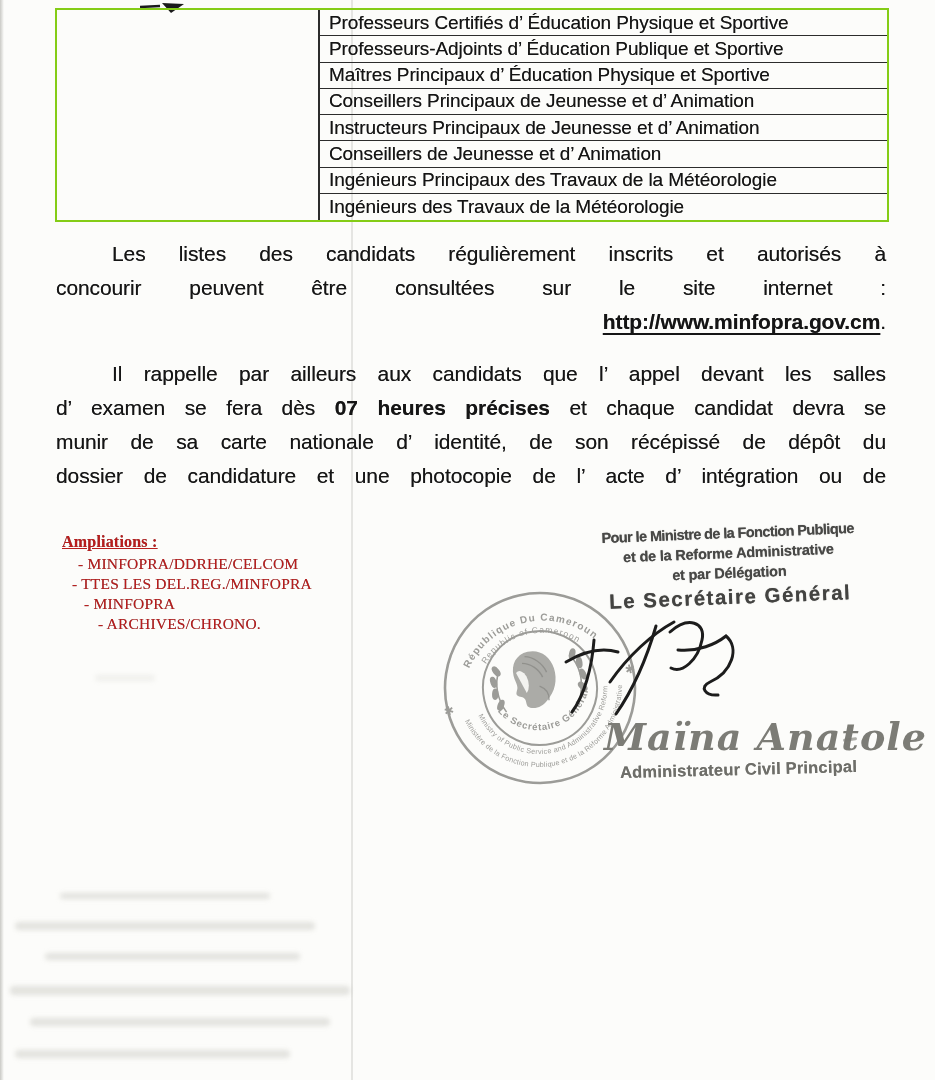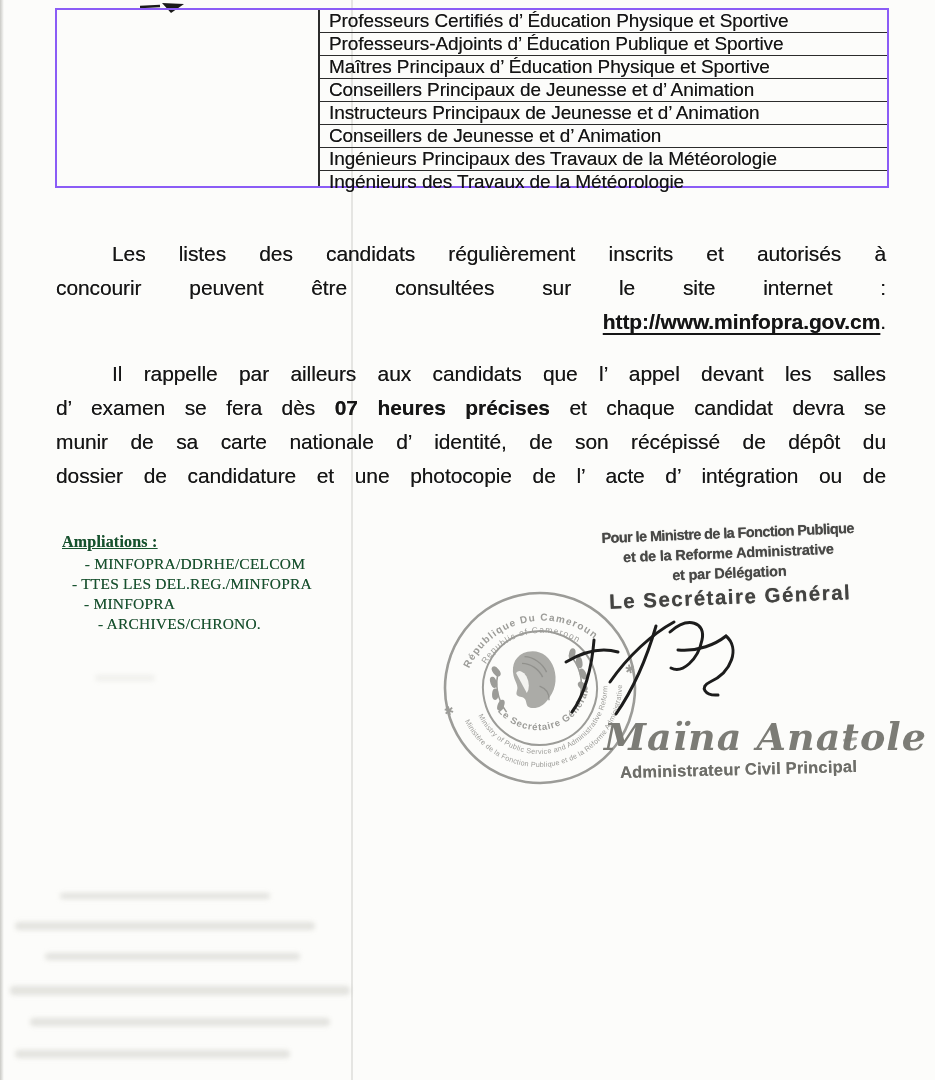--- a/index.html
+++ b/index.html
@@ -8,46 +8,46 @@
     background:#fcfcfa;overflow:hidden;
     font-family:"Liberation Sans",sans-serif;color:#161616;
   }
   
   .scan-vline{position:absolute;left:351px;top:0;width:2px;height:100%;
     background:rgba(150,150,143,.22);}
   .scan-ledge{position:absolute;left:0;top:0;width:4px;height:100%;
     background:linear-gradient(to right,rgba(120,120,112,.38),rgba(120,120,112,0));}
   .smudge{position:absolute;background:rgba(170,170,160,.30);filter:blur(2.5px);border-radius:4px;}
   
-  .doc-table{position:absolute;left:55px;top:8px;width:834px;height:180px;
-    border:2px solid #8b5cf6;display:flex;box-sizing:border-box;}
+  .doc-table{position:absolute;left:55px;top:8px;width:834px;height:214px;
+    border:2px solid #84cc16;display:flex;box-sizing:border-box;}
   .t-left{width:263px;border-right:2px solid #2c2c2c;box-sizing:border-box;}
   .t-right{flex:1;display:grid;grid-template-rows:repeat(8,1fr);}
   .t-row{border-bottom:1.5px solid #2c2c2c;display:flex;align-items:center;
     padding-left:9px;font-size:19px;letter-spacing:-.1px;color:#141414;
     text-shadow:0 0 .5px rgba(10,10,10,.6);}
   .t-row:last-child{border-bottom:none;}
   .pen-tick{position:absolute;left:140px;top:0;}
   
   .para{position:absolute;left:56px;width:830px;font-size:21px;line-height:34px;
     letter-spacing:-.1px;color:#151515;text-shadow:0 0 .6px rgba(15,15,15,.65);}
   .p1{top:237px;}
   .p2{top:357px;}
   .jline{text-align:justify;text-align-last:justify;}
   .indent{text-indent:56px;}
   .lline{text-align:right;}
   .url{font-weight:700;text-decoration:underline;text-decoration-thickness:2px;
     text-underline-offset:4px;}
   .b{font-weight:700;}
   
   .amp{position:absolute;left:62px;top:532px;font-family:"Liberation Serif",serif;
-    color:#14532d;font-size:15.5px;line-height:20px;letter-spacing:.2px;
+    color:#b91c1c;font-size:15.5px;line-height:20px;letter-spacing:.2px;
     text-shadow:0 0 .4px rgba(20,20,20,.5);}
   .amp-label{font-weight:700;text-decoration:underline;font-size:16px;margin-bottom:2px;}
-  .amp-i1{margin-left:16px;text-align:center;}
+  .amp-i1{margin-left:16px;}
   .amp-i2{margin-left:10px;}
   .amp-i3{margin-left:22px;}
   .amp-i4{margin-left:36px;}
   
   .sigblock{position:absolute;left:588px;top:523px;width:282px;text-align:center;
     transform:rotate(-2.3deg);color:#484846;font-weight:700;
     text-shadow:0 0 .7px rgba(70,70,68,.8);}
   .sig-l1{font-size:14.5px;letter-spacing:-.6px;line-height:20px;white-space:nowrap;}
   .sig-l2,.sig-l3{font-size:14.5px;letter-spacing:-.2px;line-height:20px;white-space:nowrap;}
   .sig-l4{font-size:20.5px;letter-spacing:1.5px;line-height:26px;margin-top:1px;white-space:nowrap;color:#434341;}

